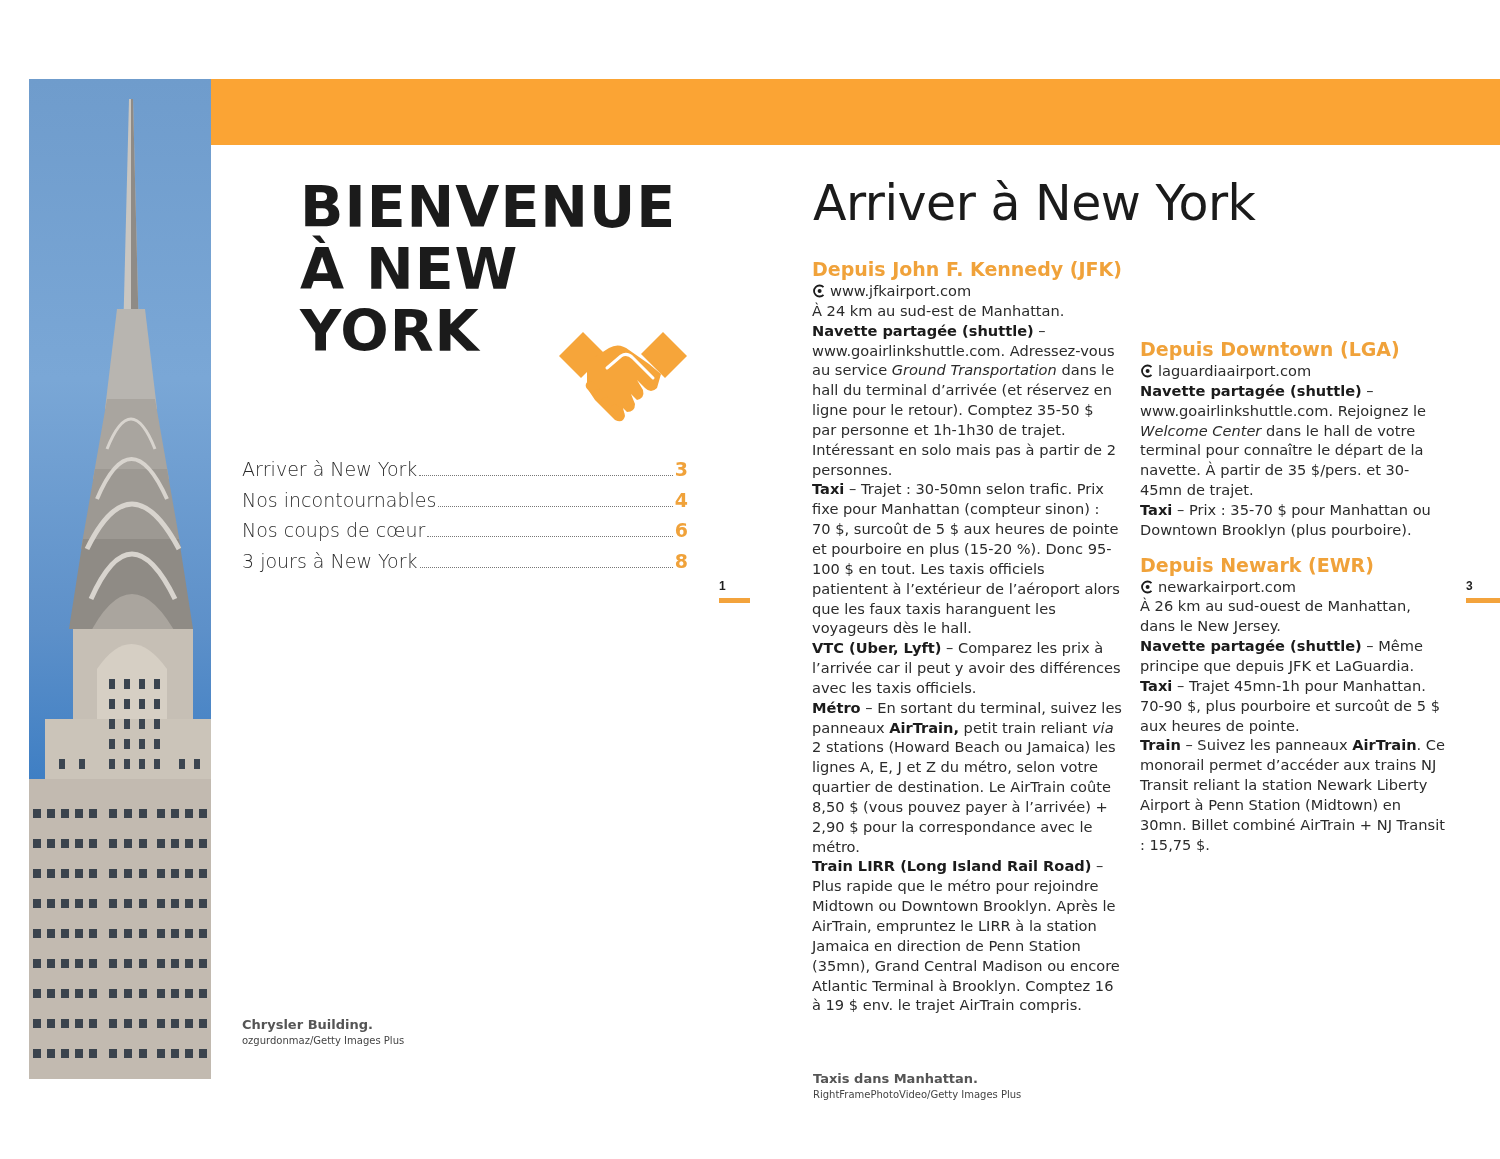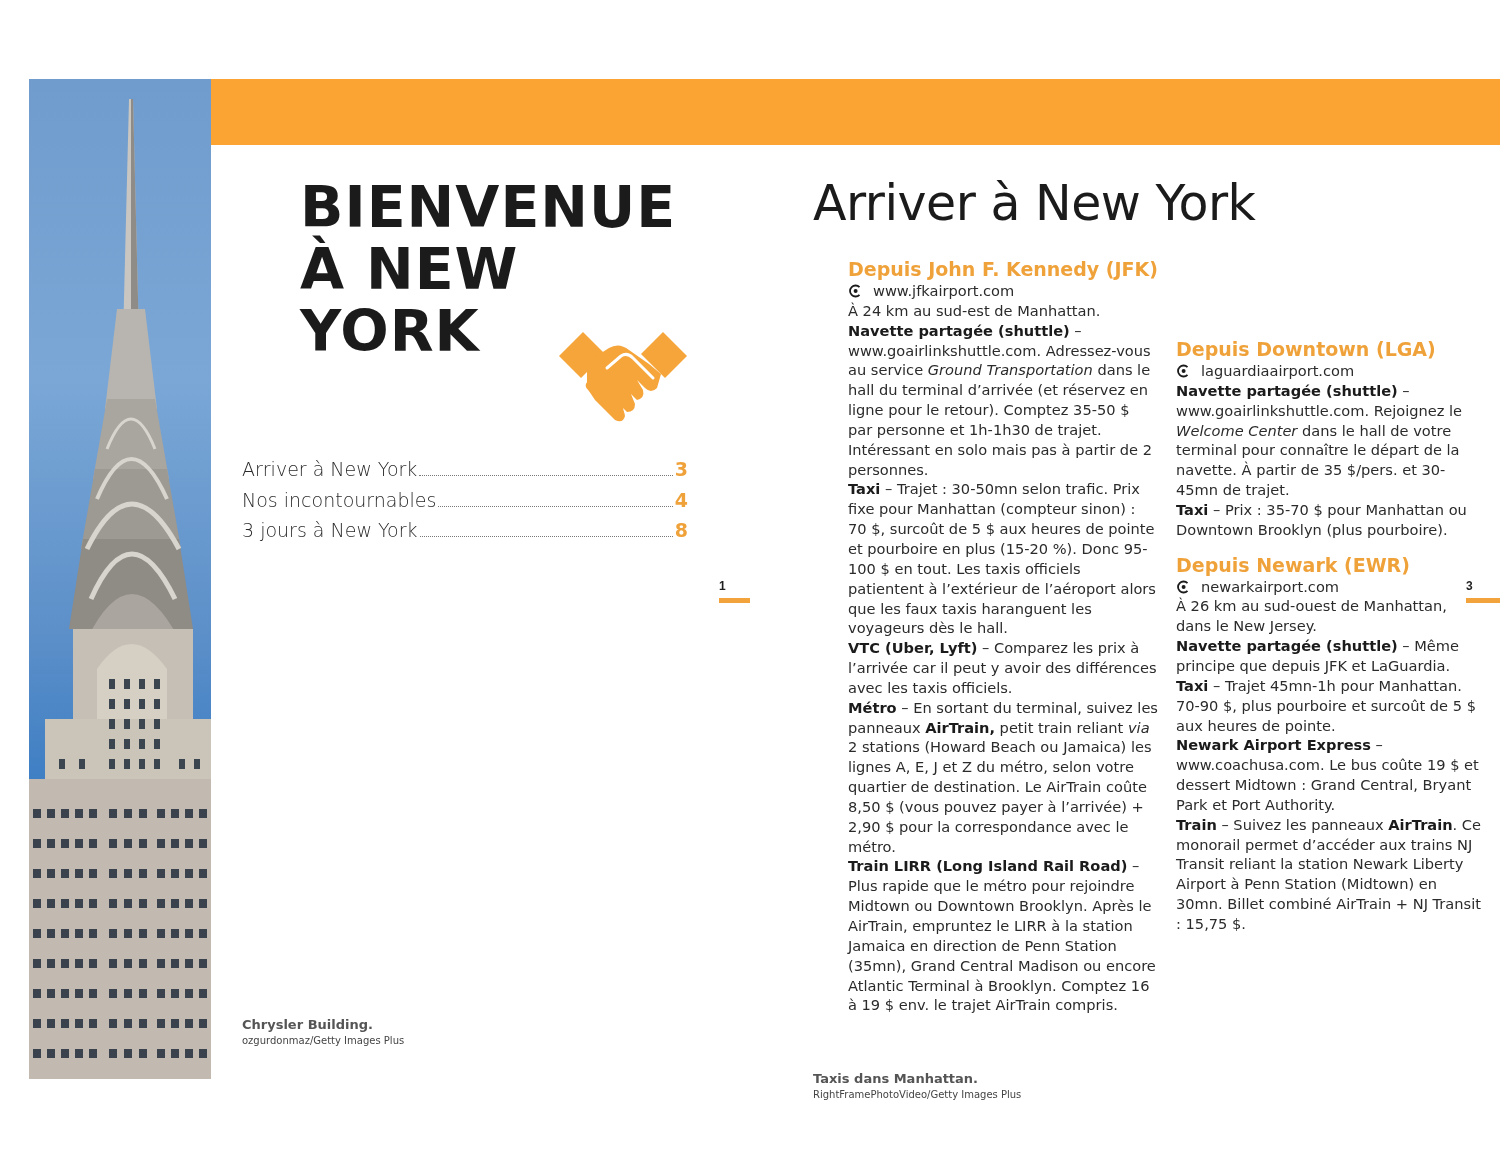--- a/index.html
+++ b/index.html
@@ -39,26 +39,26 @@
 
     .caption { position: absolute; color: #555; }
     .caption .c1 { font-size: 13px; line-height: 18px; font-family: "DejaVu Sans", sans-serif; font-weight: 700; }
     .caption .c2 { font-size: 10px; line-height: 14px; font-family: "DejaVu Sans", sans-serif; color: #444; }
 
     
     .arrive-title {
       position: absolute; left: 813px; top: 176px; font-family: "DejaVu Sans", sans-serif;
       font-size: 49px; line-height: 56px; color: #1b1b1b; letter-spacing: -0.5px;
     }
-    .col { position: absolute; width: 310px; font-family: "DejaVu Sans", sans-serif; font-size: 14.6px; line-height: 19.85px; color: #2b2b2b; margin-left: 36px; }
+    .col { position: absolute; width: 310px; font-family: "DejaVu Sans", sans-serif; font-size: 14.6px; line-height: 19.85px; color: #2b2b2b; }
     .col-1 { left: 812px; top: 258px; }
     .col-2 { left: 1140px; top: 258px; }
     .sec-title { color: #f0a23a; font-weight: bold; font-size: 19px; line-height: 23px; }
     .sec-gap { height: 14px; }
-    .url-line { display: flex; align-items: center; gap: 11px; }
+    .url-line { display: flex; align-items: center; gap: 4px; }
     .web-icon { display: inline-block; width: 14px; height: 14px; }
     .p { display: block; }
     b { font-weight: bold; color: #1b1b1b; }
     i { font-style: italic; }
   </style>
 </head>
 <body>
 
 <div class="photo">
   <svg width="182" height="1000" viewBox="0 0 182 1000">
@@ -260,20 +260,25 @@
     <span class="toc-label">Arriver à New York</span>
     <span class="toc-dots"></span>
     <span class="toc-page">3</span>
   </div>
   <div class="toc-row">
     <span class="toc-label">Nos incontournables</span>
     <span class="toc-dots"></span>
     <span class="toc-page">4</span>
   </div>
   <div class="toc-row">
+    <span class="toc-label">Nos coups de cœur</span>
+    <span class="toc-dots"></span>
+    <span class="toc-page">6</span>
+  </div>
+  <div class="toc-row">
     <span class="toc-label">3 jours à New York</span>
     <span class="toc-dots"></span>
     <span class="toc-page">8</span>
   </div>
 </div>
 
 <div class="page-num" style="left:719px; top:579px;">1</div>
 <div class="page-bar" style="left:719px; top:598px; width:31px;"></div>
 
 <div class="caption" style="left:242px; top:1016px;">
@@ -318,21 +323,20 @@
   <div class="url-line">
     <svg class="web-icon" viewBox="0 0 14 14">
       <path d="M11.5,3.2 A5.5,5.5 0 1 0 11.5,10.8" fill="none" stroke="#1b1b1b" stroke-width="1.8"></path>
       <circle cx="7.6" cy="7" r="2" fill="#1b1b1b"></circle>
     </svg>
     <span>newarkairport.com</span>
   </div>
   <span class="p">À 26 km au sud-ouest de Manhattan, dans le New Jersey.</span>
   <span class="p"><b>Navette partagée (shuttle)</b><span> – Même principe que depuis JFK et LaGuardia.</span></span>
   <span class="p"><b>Taxi</b><span> – Trajet 45mn-1h pour Manhattan. 70-90 $, plus pourboire et surcoût de 5 $ aux heures de pointe.</span></span>
-  <span class="p"><b>Newark Airport Express</b><span> – www.coachusa.com. Le bus coûte 19 $ et dessert Midtown : Grand Central, Bryant Park et Port Authority.</span></span>
   <span class="p"><b>Train</b><span> – Suivez les panneaux </span><b>AirTrain</b><span>. Ce monorail permet d’accéder aux trains NJ Transit reliant la station Newark Liberty Airport à Penn Station (Midtown) en 30mn. Billet combiné AirTrain + NJ Transit : 15,75 $.</span></span>
 </div>
 
 <div class="page-num" style="left:1466px; top:579px;">3</div>
 <div class="page-bar" style="left:1466px; top:598px; width:34px;"></div>
 
 <div class="caption" style="left:813px; top:1070px;">
   <div class="c1">Taxis dans Manhattan.</div>
   <div class="c2">RightFramePhotoVideo/Getty Images Plus</div>
 </div>

